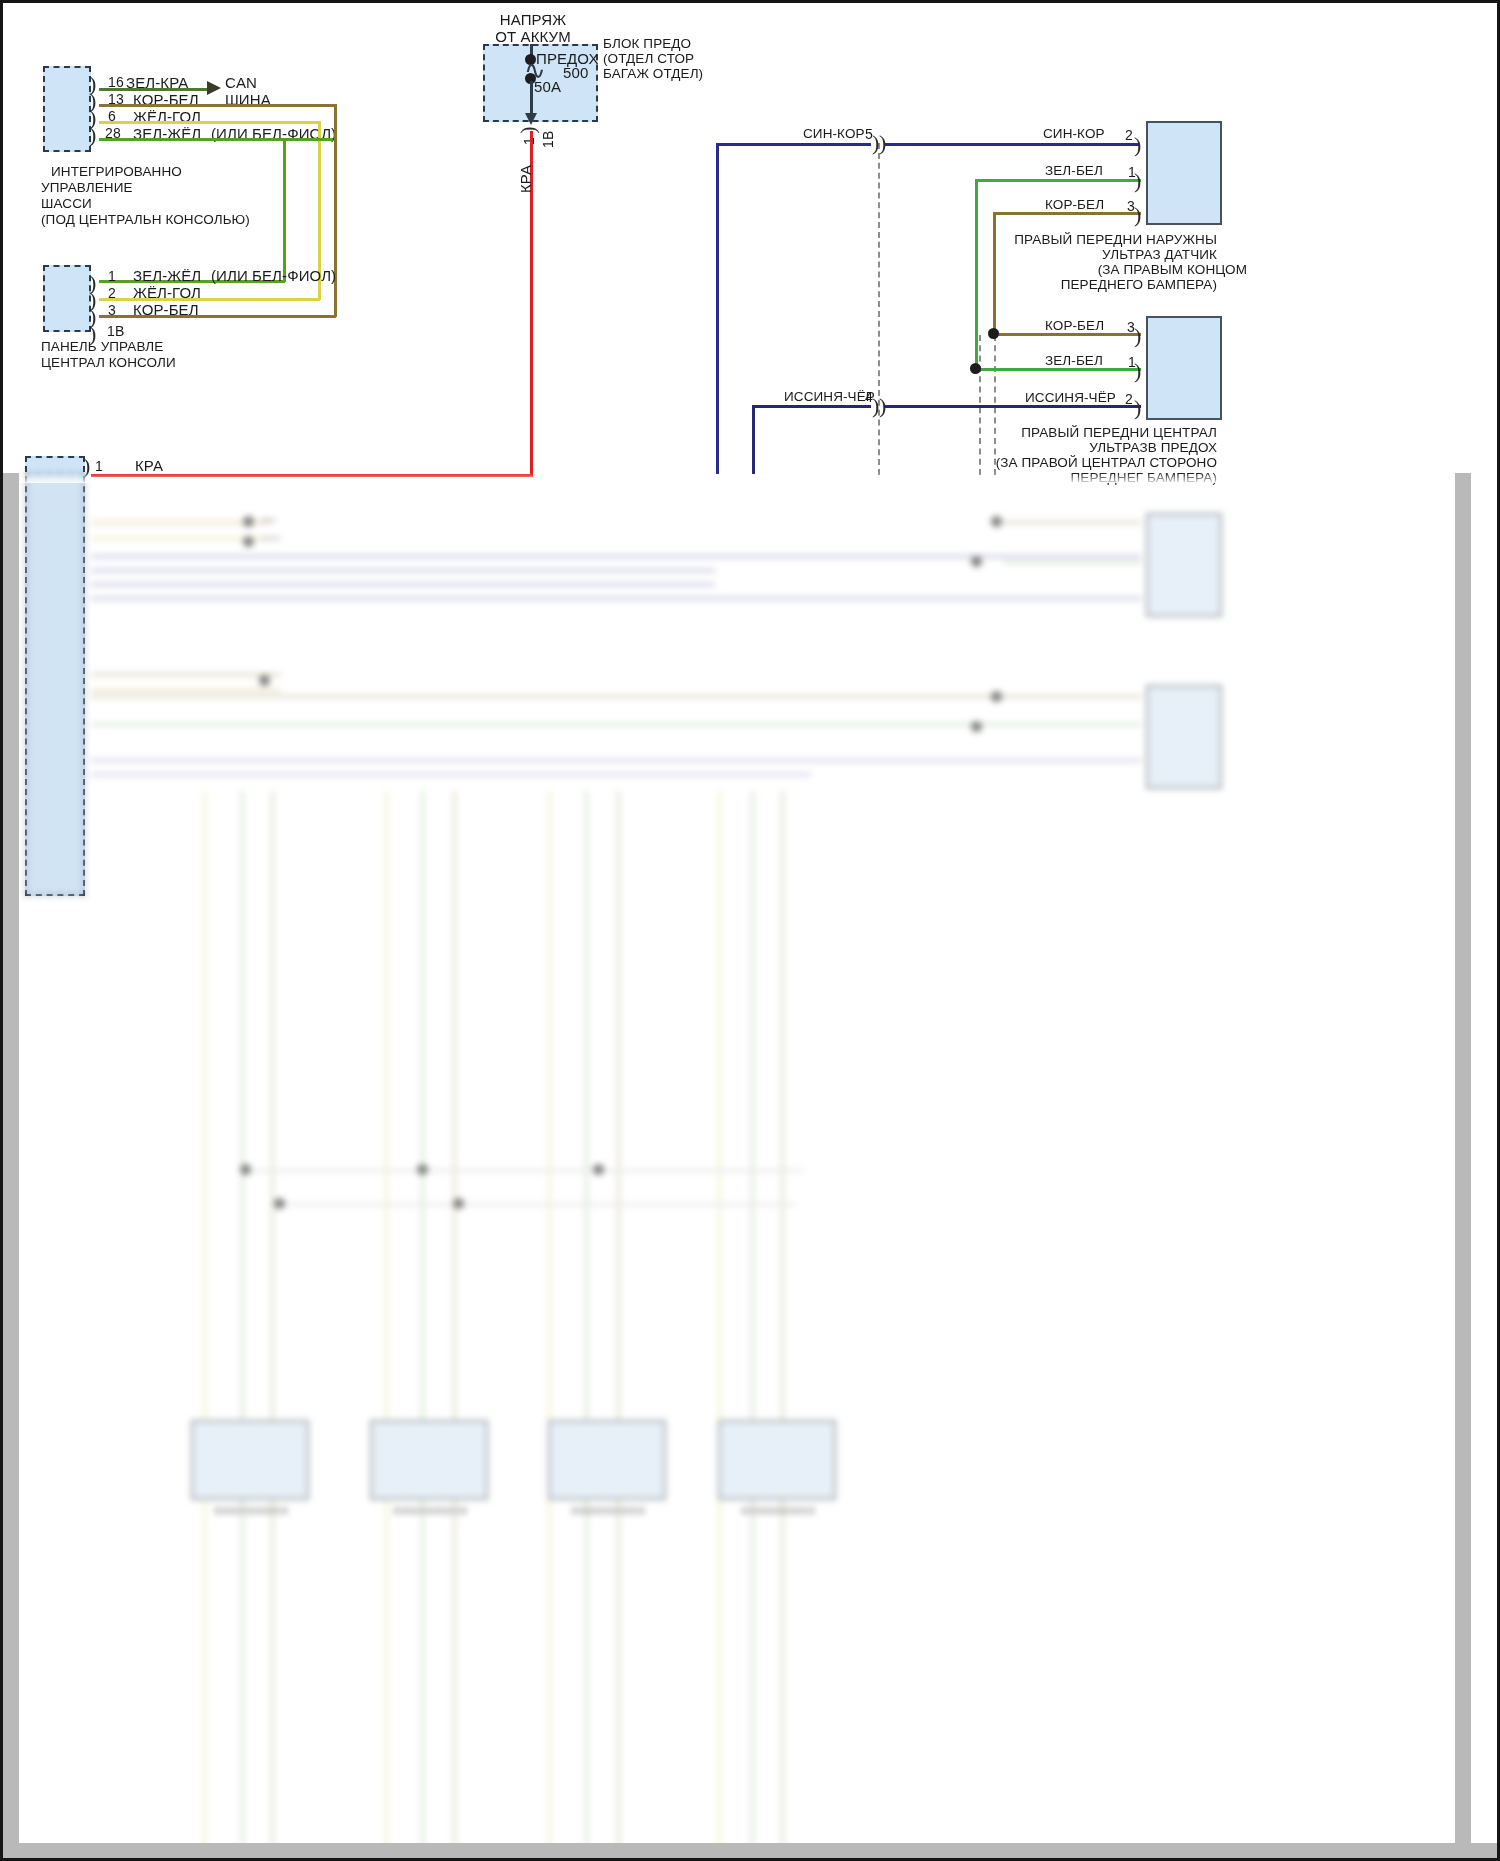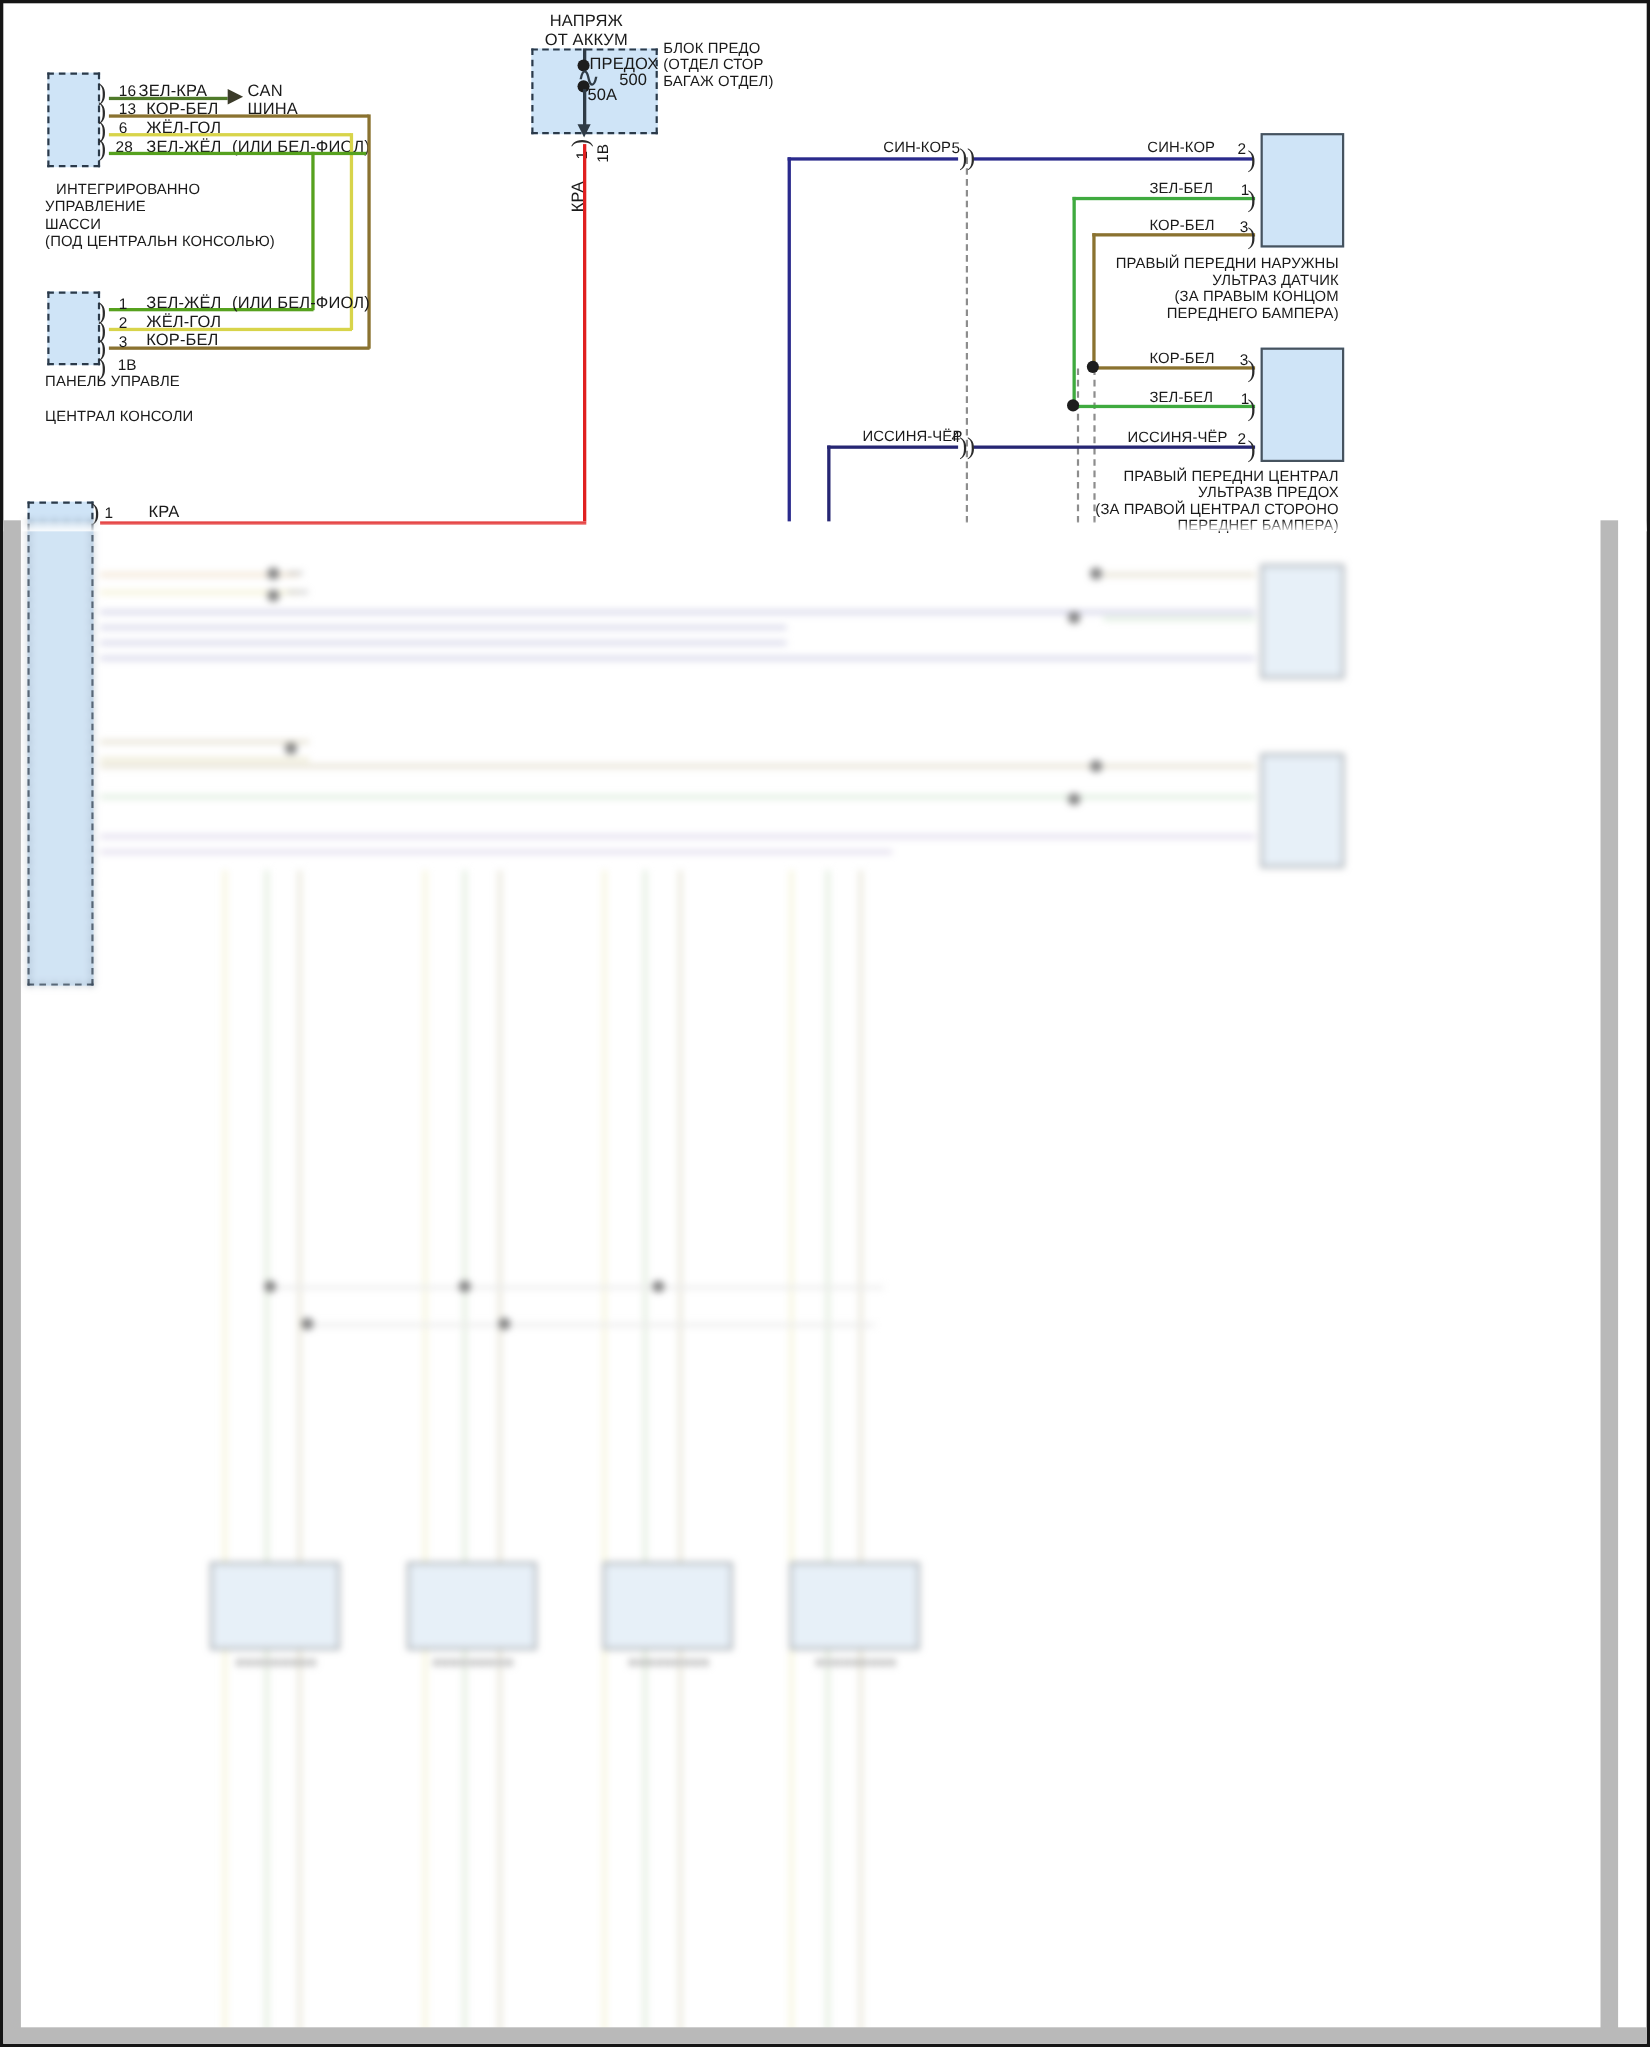--- a/index.html
+++ b/index.html
@@ -168,21 +168,21 @@
   <div class="txt" style="left:130px; top:281px;">ЖЁЛ-ГОЛ</div>
 
   <div class="brk" style="left:86px; top:303px;">)</div>
   <div class="txt pin" style="left:105px; top:299px;">3</div>
   <div class="txt" style="left:130px; top:298px;">КОР-БЕЛ</div>
 
   <div class="brk" style="left:86px; top:320px;">)</div>
   <div class="txt pin" style="left:104px; top:320px;">1B</div>
 
   <div class="txt sm" style="left:38px; top:336px;">ПАНЕЛЬ УПРАВЛЕ</div>
-  <div class="txt sm" style="left:38px; top:368px;">ЦЕНТРАЛ КОНСОЛИ</div>
+  <div class="txt sm" style="left:38px; top:352px;">ЦЕНТРАЛ КОНСОЛИ</div>
 
   <div class="txt ctr" style="left:460px; top:8px; width:140px;">НАПРЯЖ</div>
   <div class="txt ctr" style="left:460px; top:25px; width:140px;">ОТ АККУМ</div>
 
   <div class="conn" style="left:480px; top:41px; width:115px; height:78px;"></div>
 
   <div class="w wv" style="left:527px; top:41px; height:15px; border-left-color:#2f3b46;"></div>
   <div class="dot" style="left:522px; top:51px;"></div>
   <div class="fuse-squig" style="left:521px; top:52px;">∿</div>
   <div class="dot" style="left:522px; top:70px;"></div>
@@ -228,21 +228,21 @@
   <div class="brk" style="left:1131px; top:167px;">)</div>
 
   <div class="w wh" style="left:990px; top:209px; width:148px; border-top-color:#8a7230;"></div>
   <div class="w wv" style="left:990px; top:209px; height:121px; border-left-color:#8a7230;"></div>
   <div class="txt sm" style="left:1042px; top:194px;">КОР-БЕЛ</div>
   <div class="txt pin" style="left:1124px; top:195px;">3</div>
   <div class="brk" style="left:1131px; top:201px;">)</div>
 
   <div class="txt sm right" style="left:900px; top:229px; width:314px;">ПРАВЫЙ ПЕРЕДНИ НАРУЖНЫ</div>
   <div class="txt sm right" style="left:900px; top:244px; width:314px;">УЛЬТРАЗ ДАТЧИК</div>
-  <div class="txt sm right" style="left:900px; top:259px; width:314px;">(ЗА ПРАВЫМ КОНЦОМ</div>
+  <div class="txt sm right" style="left:930px; top:259px; width:314px;">(ЗА ПРАВЫМ КОНЦОМ</div>
   <div class="txt sm right" style="left:900px; top:274px; width:314px;">ПЕРЕДНЕГО БАМПЕРА)</div>
 
   <div class="box-solid" style="left:1143px; top:313px; width:76px; height:104px;"></div>
 
   <div class="w wh" style="left:990px; top:330px; width:148px; border-top-color:#8a7230;"></div>
   <div class="dot" style="left:985px; top:325px;"></div>
   <div class="txt sm" style="left:1042px; top:315px;">КОР-БЕЛ</div>
   <div class="txt pin" style="left:1124px; top:316px;">3</div>
   <div class="brk" style="left:1131px; top:322px;">)</div>
 

